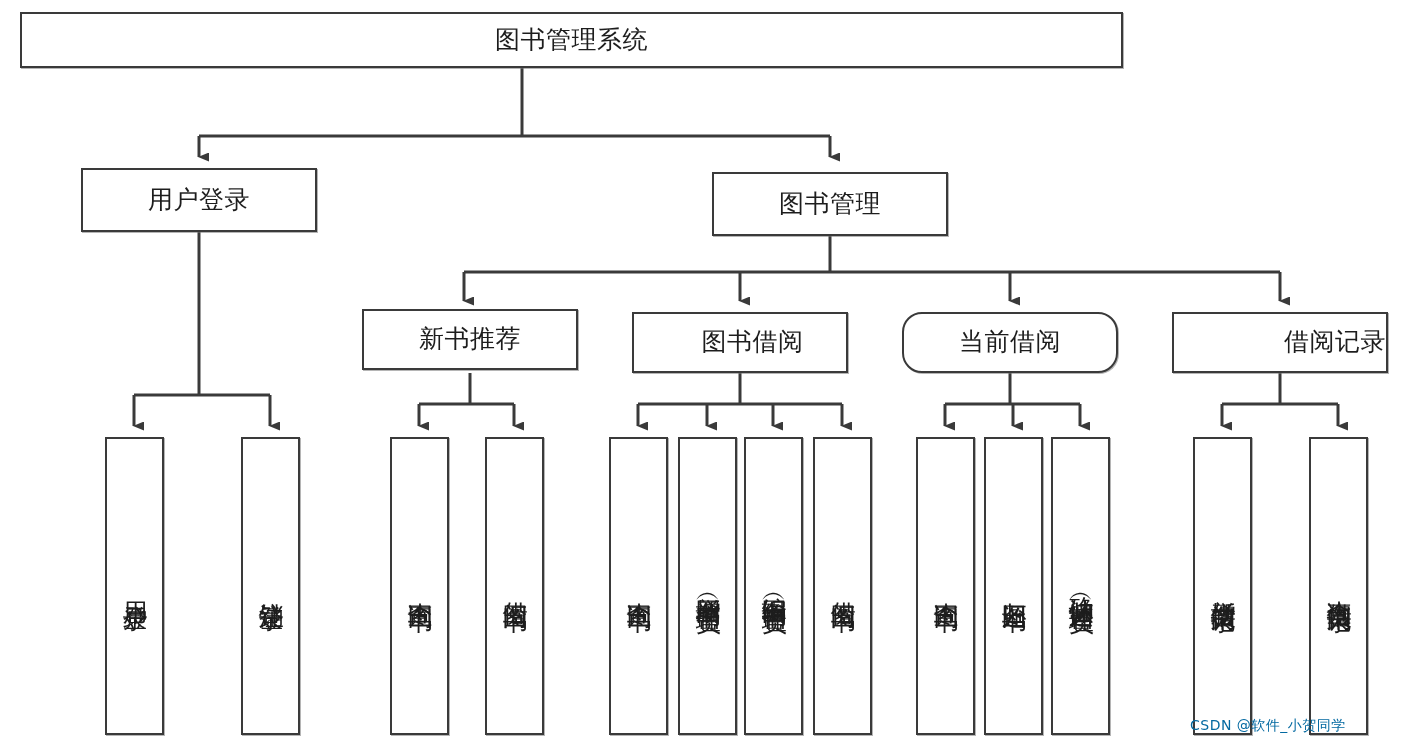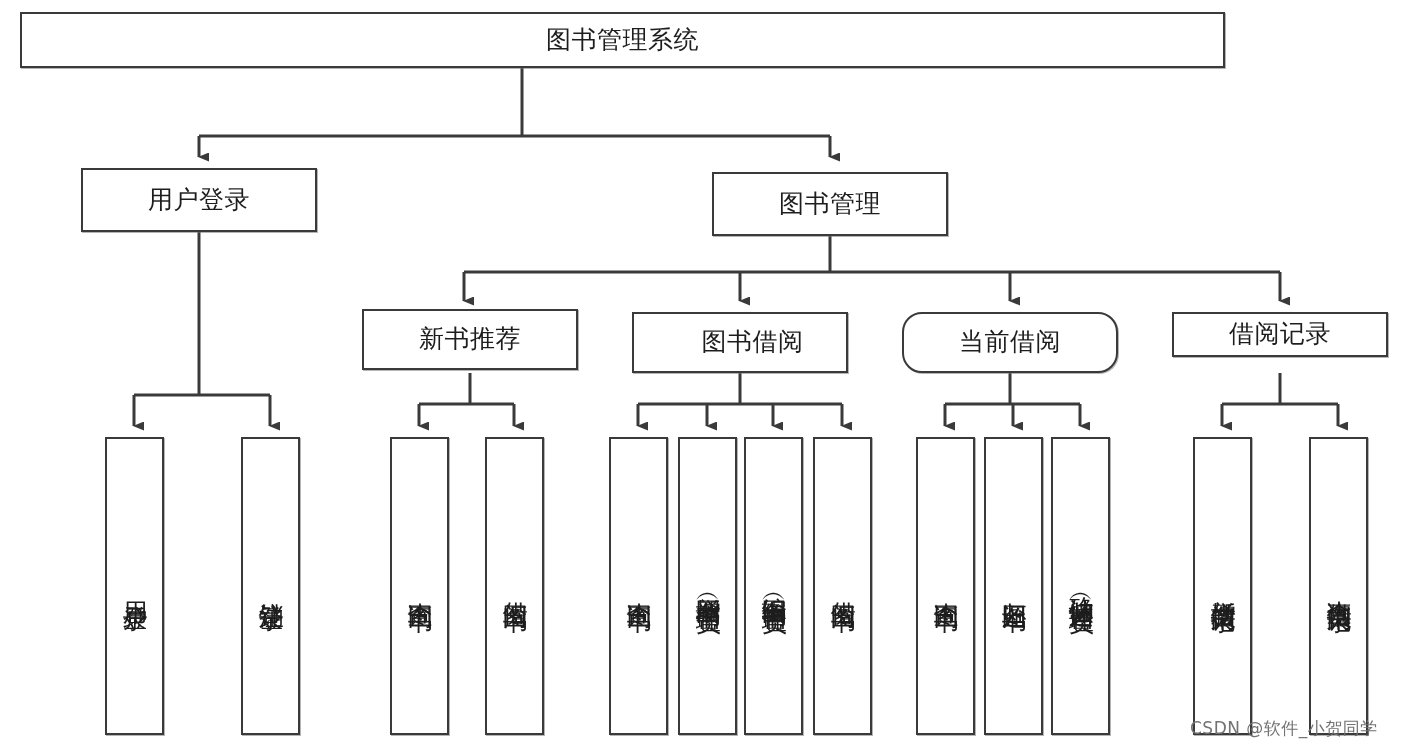--- a/index.html
+++ b/index.html
@@ -60,22 +60,22 @@
   }
   .leaf-inner {
     display: flex;
     align-items: center;
     justify-content: center;
     width: 100%;
     height: 100%;
   }
   .watermark {
     position: absolute;
-    font-size: 17px;
-    color: #737373;
+    font-size: 14px;
+    color: #0369a1;
     white-space: nowrap;
     letter-spacing: 0.5px;
     pointer-events: none;
   }
 </style>
 </head>
 <body>
 
 <div id="diagram-root">
 
@@ -134,21 +134,21 @@
     </g>
 
     <g stroke="#3a3a3a" stroke-width="3" fill="none">
       <line x1="1280" y1="373" x2="1280" y2="404"></line>
       <line x1="1222" y1="404" x2="1338" y2="404"></line>
       <line x1="1222" y1="404" x2="1222" y2="426" marker-end="url(#arrowhead)"></line>
       <line x1="1338" y1="404" x2="1338" y2="426" marker-end="url(#arrowhead)"></line>
     </g>
   </svg>
 
-  <div class="node-box" style="left:20px; top:12px; width:1205px; height:56px;">
+  <div class="node-box" style="left:20px; top:12px; width:1103px; height:56px;">
     <span class="node-label-h">图书管理系统</span>
   </div>
 
   <div class="node-box" style="left:81px; top:168px; width:236px; height:64px;">
     <span class="node-label-h">用户登录</span>
   </div>
 
   <div class="node-box" style="left:712px; top:172px; width:236px; height:64px;">
     <span class="node-label-h">图书管理</span>
   </div>
@@ -158,21 +158,21 @@
   </div>
 
   <div class="node-box" style="left:632px; top:312px; width:216px; height:61px;padding-left:25px;">
     <span class="node-label-h">图书借阅</span>
   </div>
 
   <div class="node-box" style="left:902px; top:312px; width:216px; height:61px;border-radius:20px;">
     <span class="node-label-h">当前借阅</span>
   </div>
 
-  <div class="node-box" style="left:1172px; top:312px; width:216px; height:45px;">
+  <div class="node-box" style="left:1172px; top:312px; width:216px; height:61px;justify-content:flex-end;">
     <span class="node-label-h">借阅记录</span>
   </div>
 
   <div class="node-box leaf-box" style="left:105px; top:437px; width:59px; height:298px;">
     <span class="leaf-inner">
         <span class="node-label-v">用户登录</span>
       </span>
   </div>
 
   <div class="node-box leaf-box" style="left:241px; top:437px; width:59px; height:298px;">

